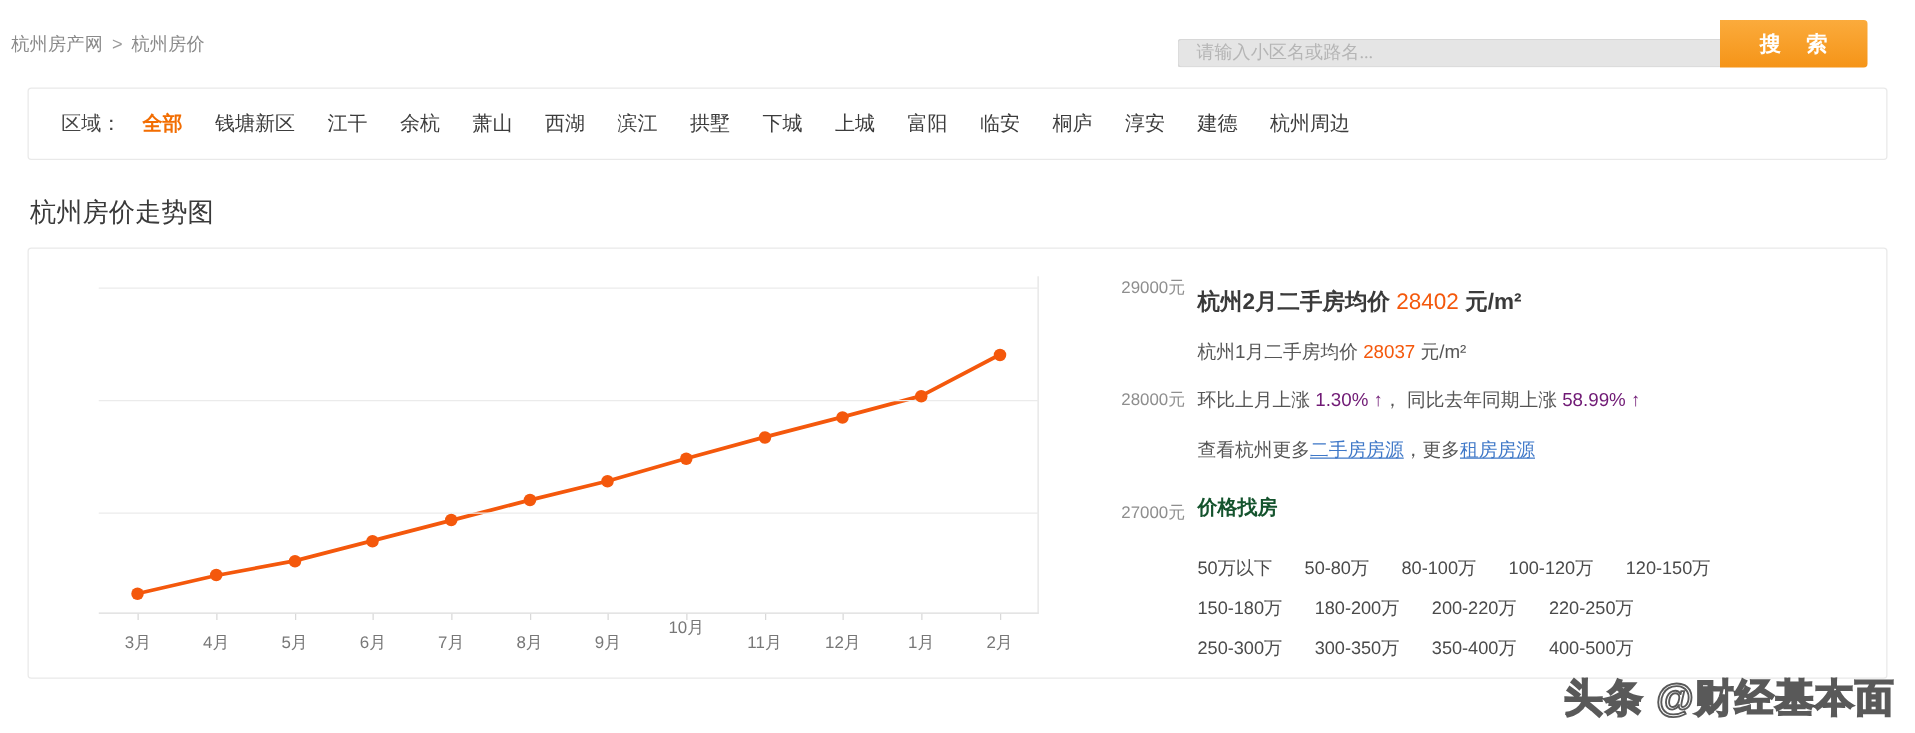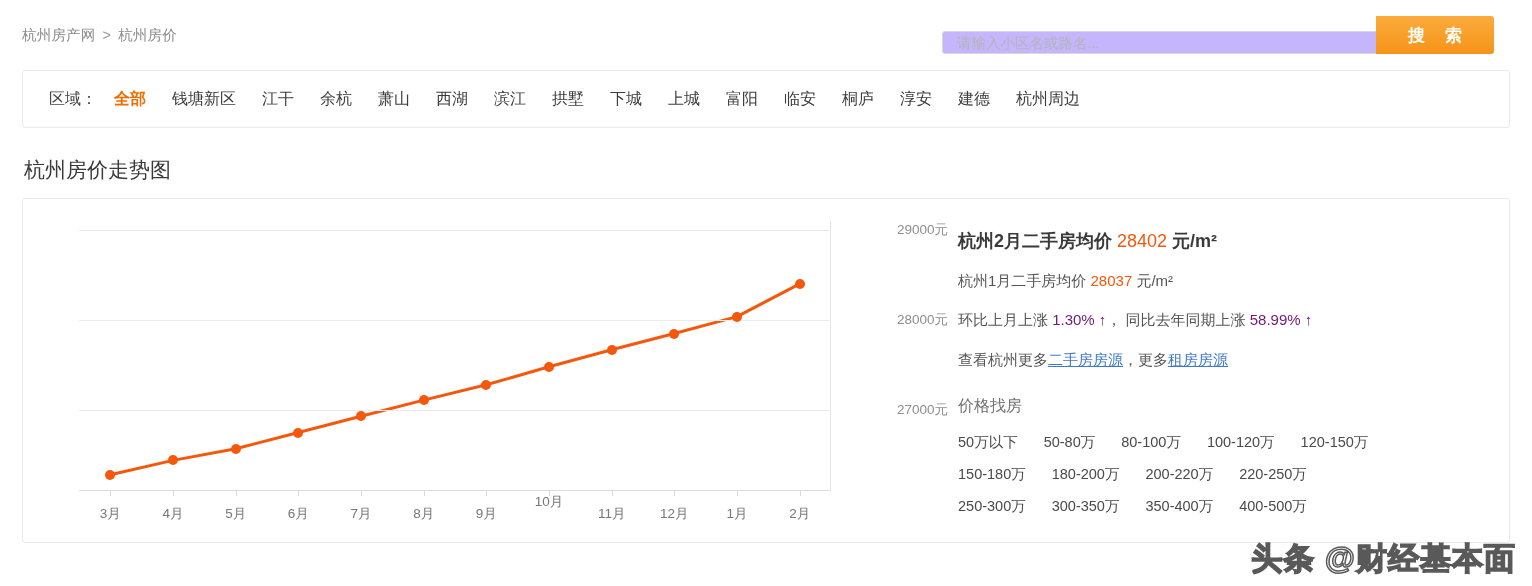--- a/index.html
+++ b/index.html
@@ -12,21 +12,21 @@
     color: #333;
     overflow: hidden;
     position: relative;
   }
 
   
   .topbar {
     height: 70px;
     display: flex;
     align-items: center;
-    padding: 0 22px;
+    padding: 0 9px;
     position: relative;
   }
   .breadcrumb {
     font-size: 14.5px;
     color: #8a8a8a;
     letter-spacing: .2px;
     white-space: nowrap;
   }
   .breadcrumb .crumb-link { color: #8a8a8a; text-decoration: none; }
   .breadcrumb .sep { margin: 0 7px; color: #9a9a9a; }
@@ -41,22 +41,22 @@
   }
   .searchbox input {
     flex: 1;
     border: 1px solid #d8d8d8;
     border-right: none;
     border-radius: 3px 0 0 3px;
     padding: 0 14px;
     font-size: 14.5px;
     color: #555;
     outline: none;
-    font-family: Liberation Sans, sans-serif;
-    background: #c4b5fd;
+    font-family: Liberation Serif, serif;
+    background: #e5e5e5;
     margin-top: 15px;
   }
   .searchbox input::placeholder { color: #b5b5b5; }
   .search-btn {
     width: 118px;
     border: none;
     border-radius: 0 3px 3px 0;
     background: linear-gradient(180deg, #fbab3c 0%, #f59418 100%);
     color: #fff;
     font-size: 17px;
@@ -216,23 +216,23 @@
     color: #555;
     margin-bottom: 26px;
     white-space: nowrap;
   }
   .more-line a {
     color: #3f78c8;
     text-decoration: underline;
   }
   .price-title {
     font-size: 16px;
-    font-weight: normal;
-    color: #737373;
-    margin-bottom: 16px;
+    font-weight: bold;
+    color: #14532d;
+    margin-bottom: 28px;
   }
   .price-rows { font-size: 0; }
   .price-row {
     margin-bottom: 13px;
     display: flex;
     align-items: center;
   }
   .price-item {
     font-size: 14.5px;
     color: #4a4a4a;

